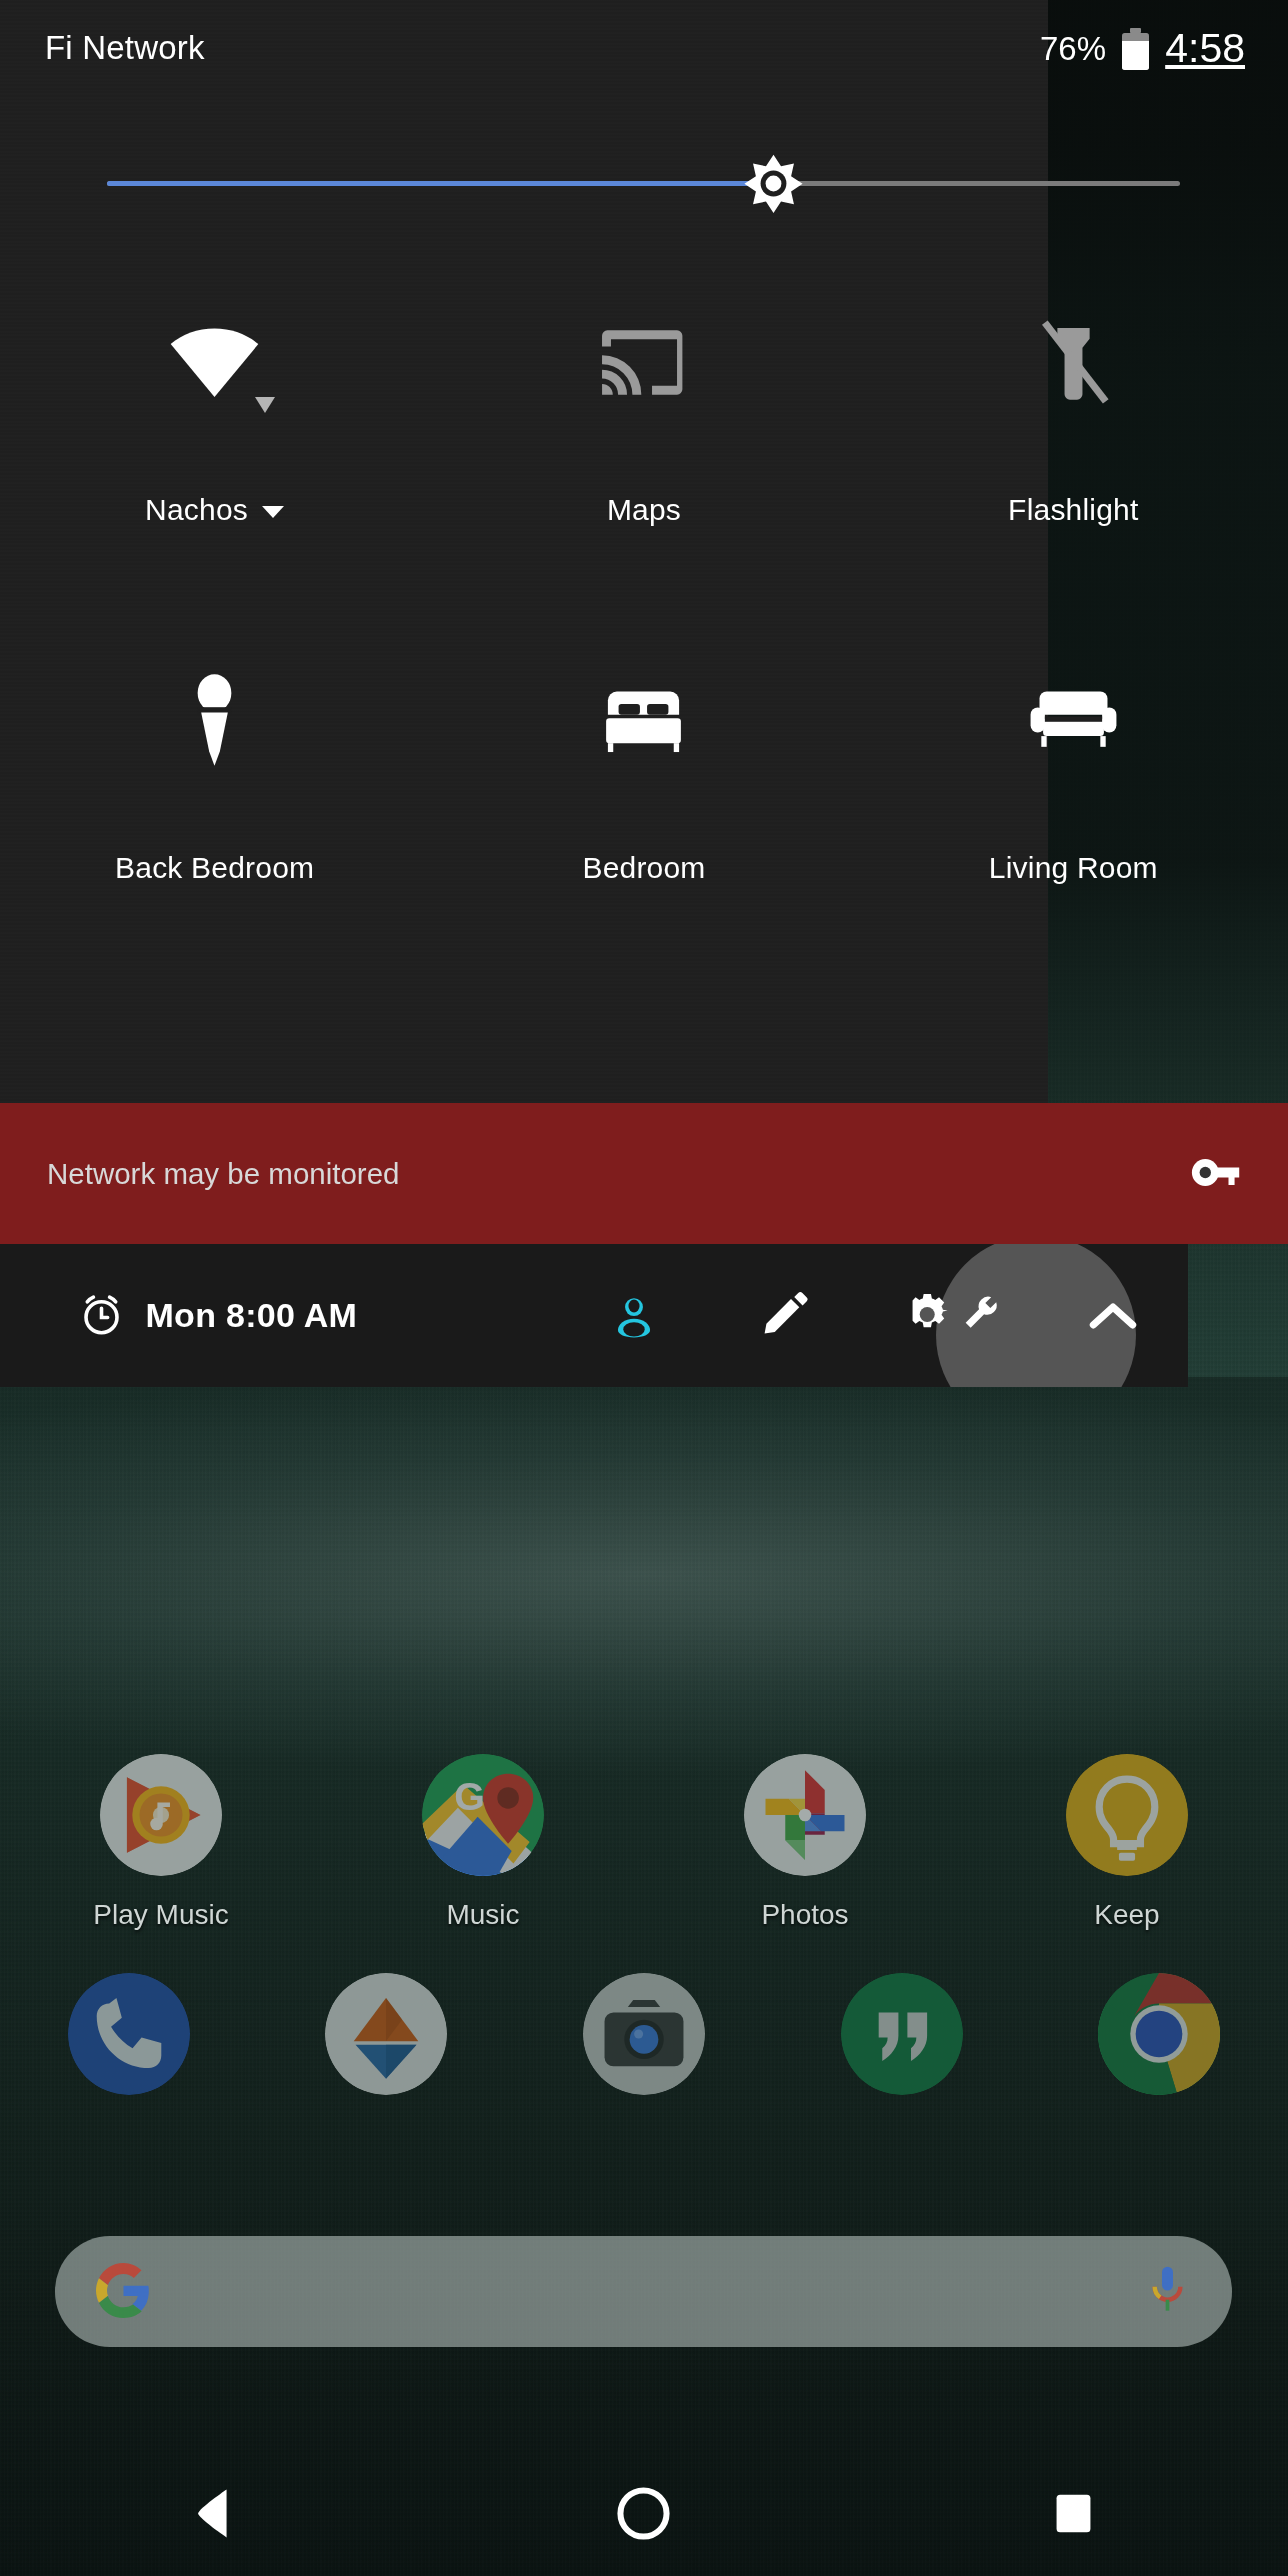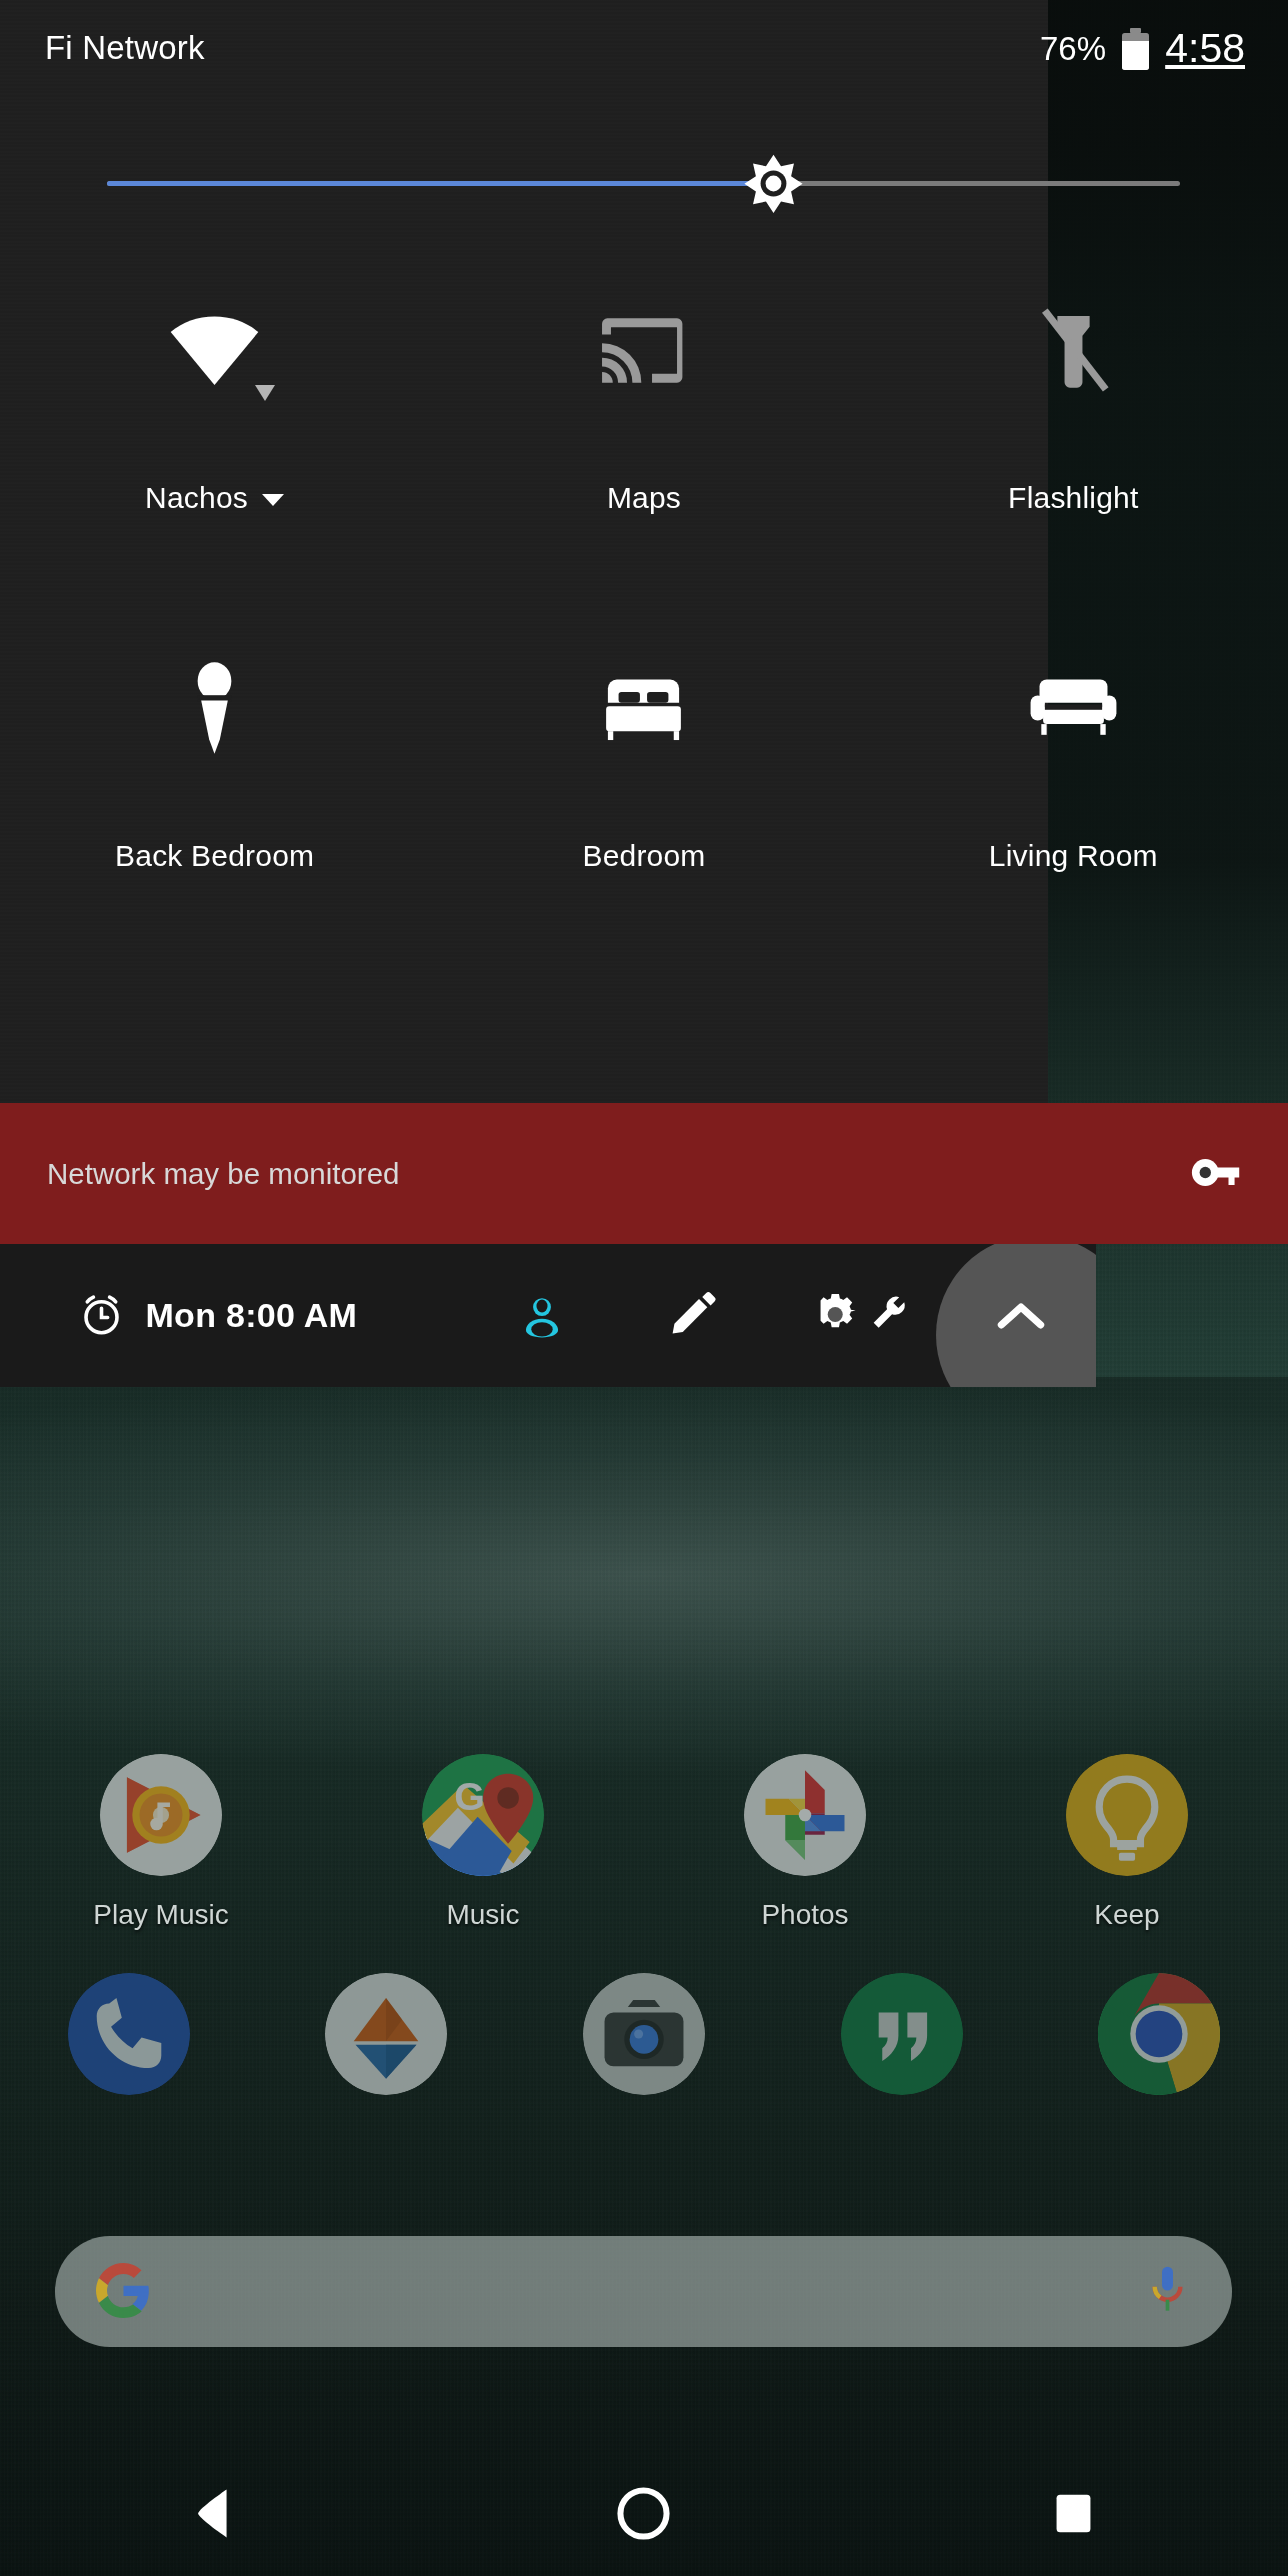--- a/index.html
+++ b/index.html
@@ -84,21 +84,21 @@
     background:#5b87d8; border-radius:2.7px;
   }
   #brightness-thumb {
     position:absolute; left:62%; top:49px; width:0; height:0;
   }
   .sun {
     position:absolute; left:-39px; top:-39px; width:79px; height:79px;
   }
 
   
-  #tiles { position:absolute; left:0; top:283px; width:1288px; }
+  #tiles { position:absolute; left:0; top:295px; width:1288px; }
   .tile-row { display:flex; width:1288px; height:358px; }
   .tile { flex:1 1 0; position:relative; display:flex; flex-direction:column; align-items:center; }
   .tile-icon { height:134px; display:flex; align-items:center; justify-content:center; position:relative; }
   .tile-label {
     margin-top:64px; font-size:30px; color:#ffffff; letter-spacing:0.2px;
     display:flex; align-items:center; gap:14.3px; white-space:nowrap;
   }
   .chev-down {
     width:0; height:0; border-left:11.6px solid transparent; border-right:11.6px solid transparent;
     border-top:12.5px solid #ffffff; display:inline-block; margin-top:4.5px;
@@ -112,21 +112,21 @@
   
   #monitored-bar {
     position:absolute; left:0; top:1103px; width:1288px; height:141px;
     background:#7f1d1d; display:flex; align-items:center; justify-content:space-between;
     padding:0 47px;
   }
   #monitored-text { font-size:29.5px; color:#d8d8d8; }
 
   
   #qs-footer {
-    position:absolute; left:0; top:1244px; width:1096px; height:143px;
+    position:absolute; left:0; top:1244px; width:1188px; height:143px;
     background:#1a1a1a; overflow:hidden;
   }
   #alarm-block {
     position:absolute; left:79px; top:0; height:143px; display:flex; align-items:center; gap:21.5px;
   }
   #alarm-text { font-size:34px; font-weight:bold; color:#ffffff; letter-spacing:0.3px; }
   #footer-actions {
     position:absolute; right:0; top:0; height:143px; display:flex; align-items:center;
   }
   .footer-btn {

